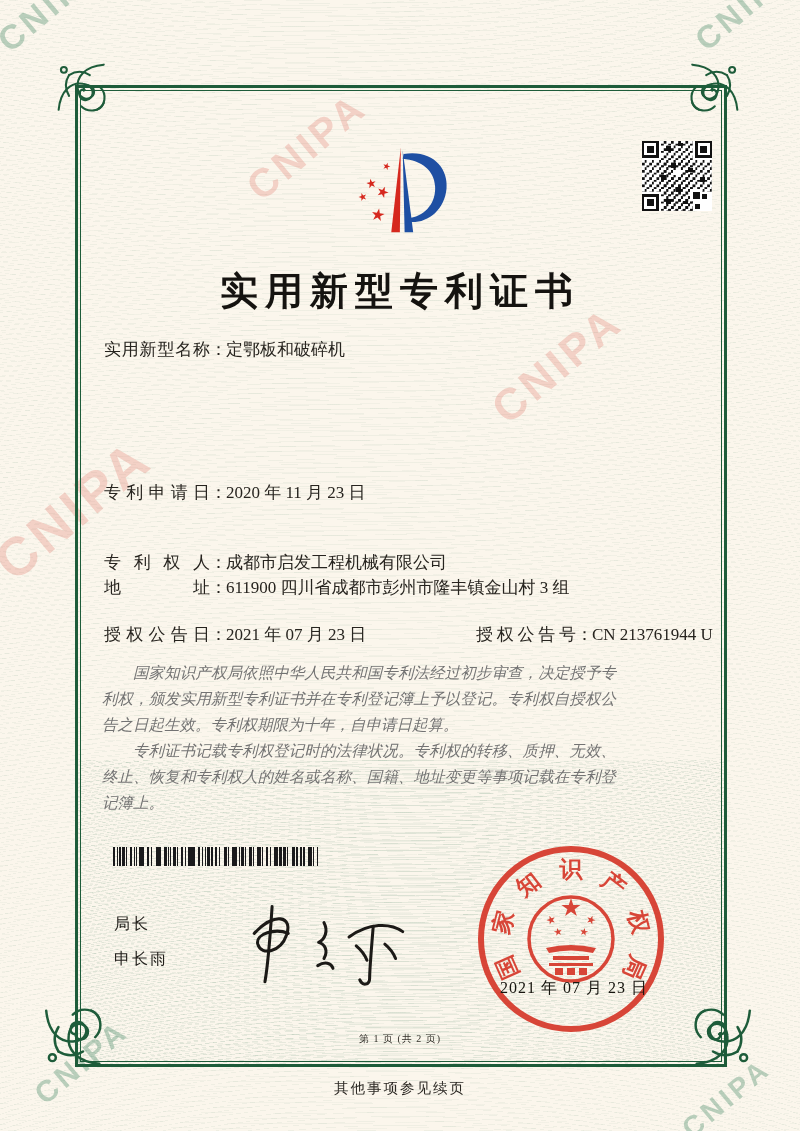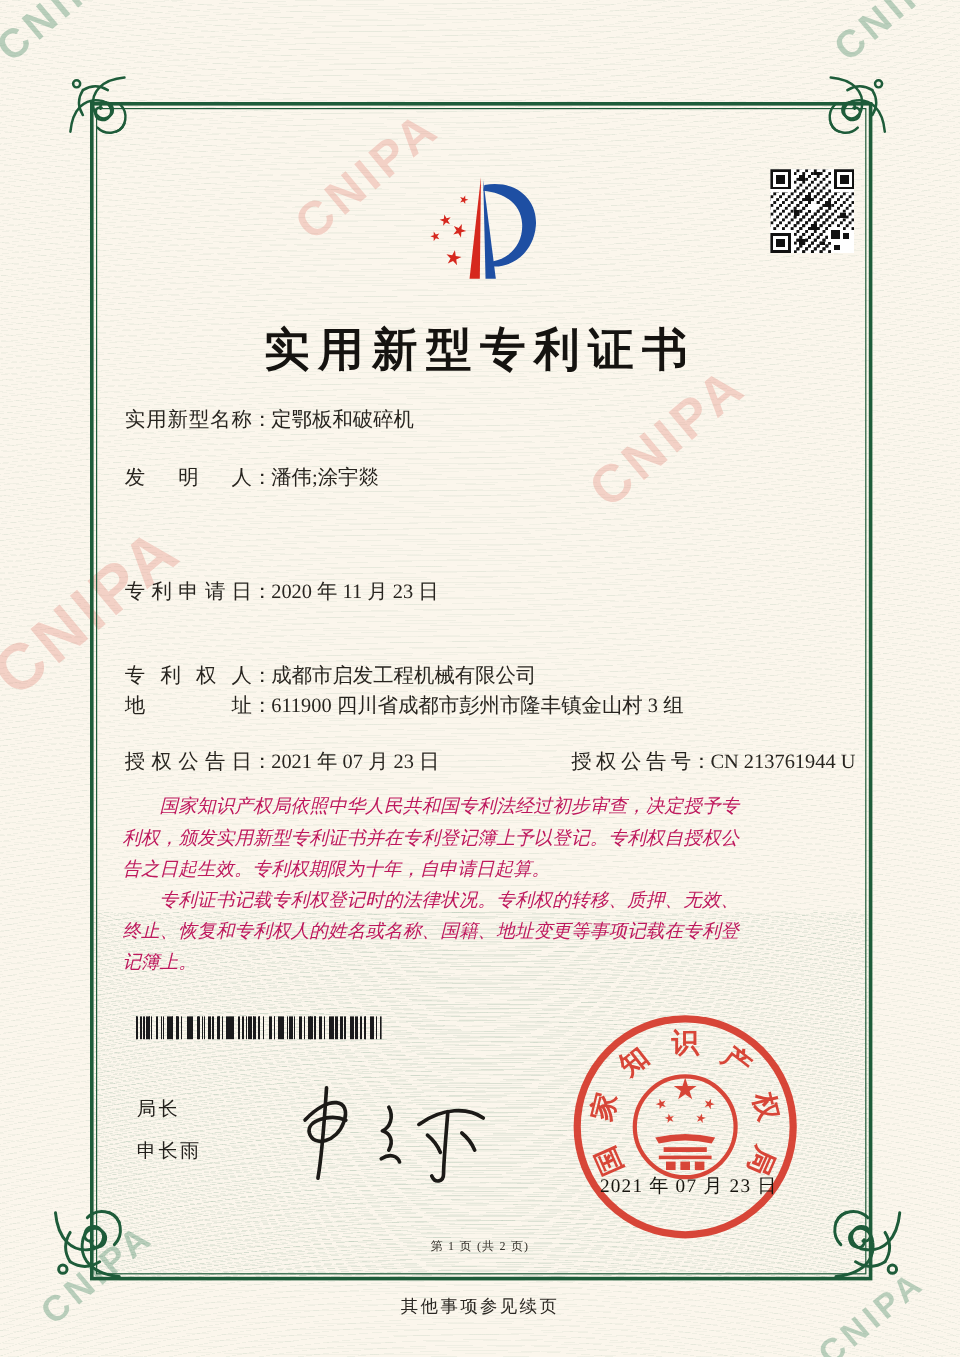--- a/index.html
+++ b/index.html
@@ -41,21 +41,21 @@
   .logo{position:absolute;left:336px;top:136px;width:142px;height:100px;}
   .title{
     position:absolute;left:0;top:238px;width:800px;text-align:center;
     font-size:38px;font-weight:bold;letter-spacing:7px;color:#151310;margin-top:28px;
   }
   .field{position:absolute;left:104px;font-size:17px;white-space:nowrap;color:#27241f;}
   .field .lbl{display:inline-block;width:106px;text-align:justify;text-align-last:justify;vertical-align:top;}
   .field .colon{display:inline-block;width:16px;}
   .grant2{position:absolute;left:372px;top:0;}
   .paras{position:absolute;left:102px;top:660px;width:514px;font-size:15.5px;line-height:26px;
-    text-align:justify;font-style:italic;color:#be185d;}
+    text-align:justify;font-style:italic;color:#737373;}
   .paras p{margin:0;text-indent:2em;}
   .barcode{
     position:absolute;left:113px;top:847px;width:205px;height:19px;
     background:
       repeating-linear-gradient(90deg,#1a1a1c 0 2px,transparent 2px 4px,#1a1a1c 4px 5px,transparent 5px 9px,#1a1a1c 9px 12px,transparent 12px 13px,#1a1a1c 13px 14px,transparent 14px 17px),
       repeating-linear-gradient(90deg,#1a1a1c 0 1px,transparent 1px 6px,#1a1a1c 6px 8px,transparent 8px 11px,#1a1a1c 11px 12px,transparent 12px 23px);
   }
   .signer{position:absolute;left:114px;font-size:16px;letter-spacing:2px;
     font-family:"Liberation Sans","DejaVu Sans",sans-serif;color:#23201c;}
   .autograph{position:absolute;left:234px;top:903px;width:180px;height:85px;}
@@ -187,23 +187,20 @@
       <use href="#star" transform="translate(26,64) scale(4.4) rotate(-18)"></use>
       <use href="#star" transform="translate(42,83) scale(7) rotate(10)"></use>
     </g>
   </svg>
 
   <div class="title">实用新型专利证书</div>
 
   <div class="field" style="top:338px;">
     <span class="lbl">实用新型名称</span><span class="colon">：</span><span>定鄂板和破碎机</span>
   </div>
-  <div class="field" style="top:386px;">
-    <span class="lbl">发明人</span><span class="colon">：</span><span>潘伟;涂宇燚</span>
-  </div>
   <div class="field" style="top:481px;">
     <span class="lbl">专利申请日</span><span class="colon">：</span><span>2020 年 11 月 23 日</span>
   </div>
   <div class="field" style="top:551px;">
     <span class="lbl">专利权人</span><span class="colon">：</span><span>成都市启发工程机械有限公司</span>
   </div>
   <div class="field" style="top:576px;">
     <span class="lbl">地址</span><span class="colon">：</span><span>611900 四川省成都市彭州市隆丰镇金山村 3 组</span>
   </div>
   <div class="field" style="top:623px;">

